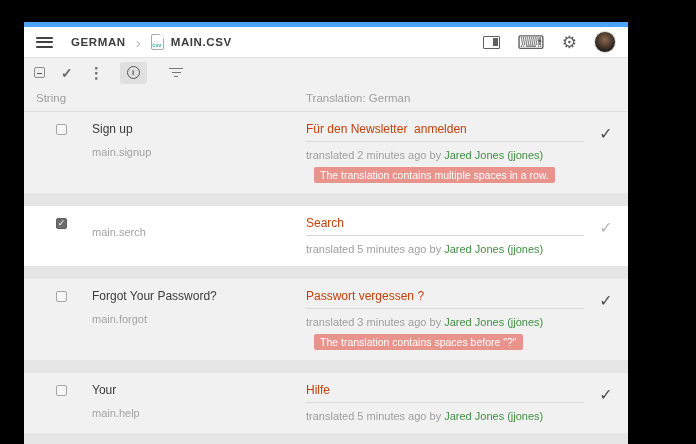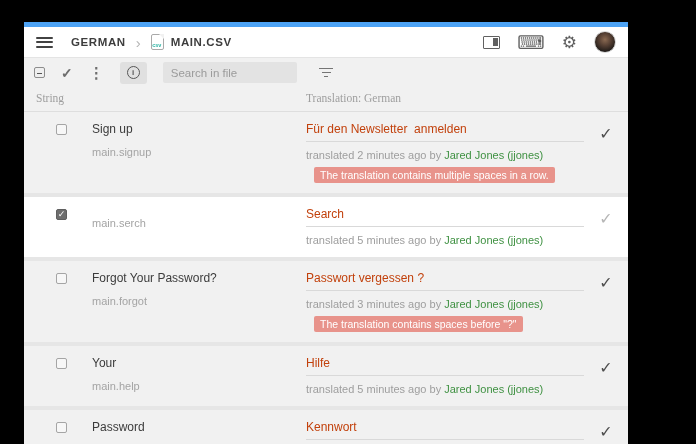--- a/index.html
+++ b/index.html
@@ -52,25 +52,25 @@
                 padding:0 8px; font-size:11.5px; color:#555; font-family:"Liberation Sans",sans-serif; outline:none; }
   .search-box::placeholder { color:#9b9b9b; }
   .filter-icon { width:15px; display:flex; flex-direction:column; align-items:center; gap:2.5px;
                  cursor:pointer; margin-left:6px; }
   .filter-icon i { display:block; height:1.5px; background:#757575; }
   .filter-icon i:nth-child(1){ width:14px; } .filter-icon i:nth-child(2){ width:9px; }
   .filter-icon i:nth-child(3){ width:4px; }
 
   
   .cols { height:25px; position:relative; flex:none; border-bottom:1px solid #dedede; }
-  .cols span { position:absolute; top:5px; font-size:11.5px; color:#9e9e9e;font-family:Liberation Serif, serif; }
+  .cols span { position:absolute; top:5px; font-size:11.5px; color:#9e9e9e; }
   .col-string { left:12px; } .col-translation { left:282px; }
 
   
-  .rows { flex:1; background:#e6e6e6; display:flex; flex-direction:column; gap:4px; overflow:hidden; }
+  .rows { flex:1; background:#e6e6e6; display:flex; flex-direction:column; gap:13px; overflow:hidden; }
   .row { background:var(--row-bg,#f1f1f1); display:flex; padding:10px 0 10px 32px; flex:none; }
   .row.selected { background:var(--row-selected,#ffffff); }
   .cb-col { width:36px; flex:none; padding-top:2px; }
   .cb { width:11px; height:11px; border:1px solid #a5a5a5; border-radius:2px; background:#f7f7f7;
         display:flex; align-items:center; justify-content:center; cursor:pointer;
         font-size:9px; color:#fff; line-height:1; }
   .cb.checked { background:#6e6e6e; border-color:#5f5f5f; }
   .src-col { width:214px; flex:none; }
   .src { font-size:12px; color:#3c3c3c; line-height:14px; }
   .key { font-size:11px; color:#a4a4a4; margin-top:10px; line-height:13px; }
@@ -117,21 +117,20 @@
 
   <div class="toolbar">
     <div class="sel-all">
         <i></i>
       </div>
     <span class="tool-check">✓</span>
     <span class="kebab">⋮</span>
     <div class="info-btn">
       <i class="info-circle">i</i>
     </div>
-    <input class="search-box" type="text" placeholder="Search in file" style="">
     <div class="filter-icon">
         <i></i>
         <i></i>
         <i></i>
       </div>
   </div>
 
   <div class="cols">
     <span class="col-string">String</span>
     <span class="col-translation">Translation: German</span>

